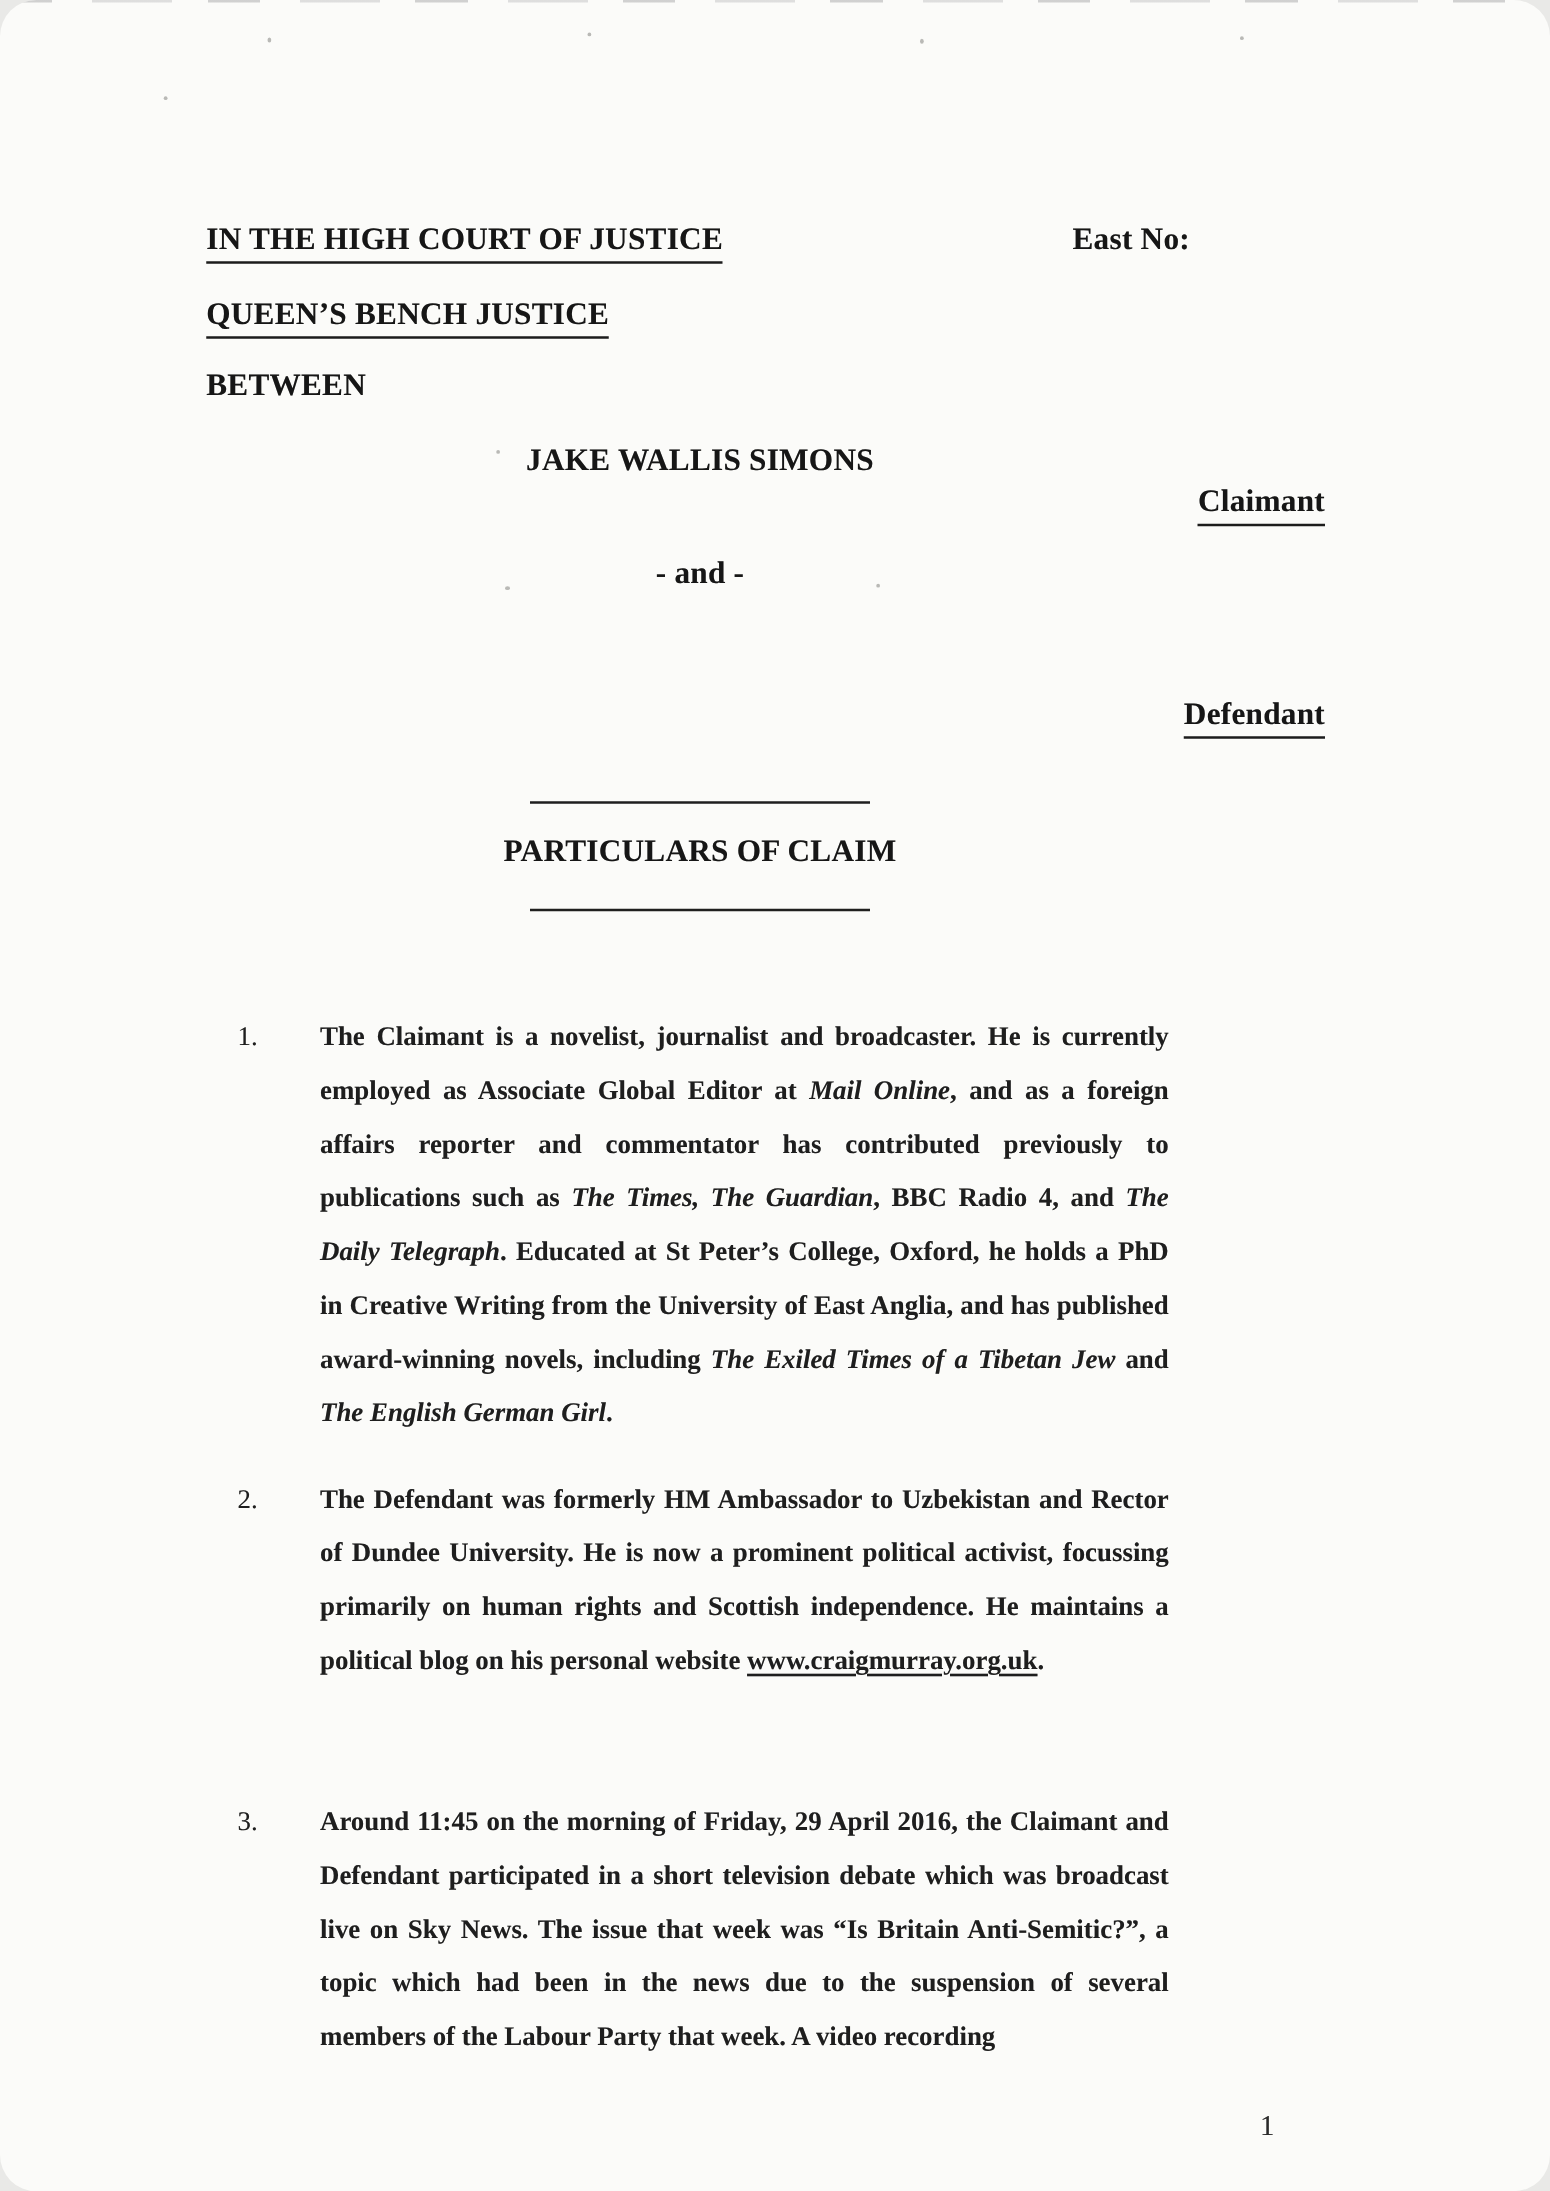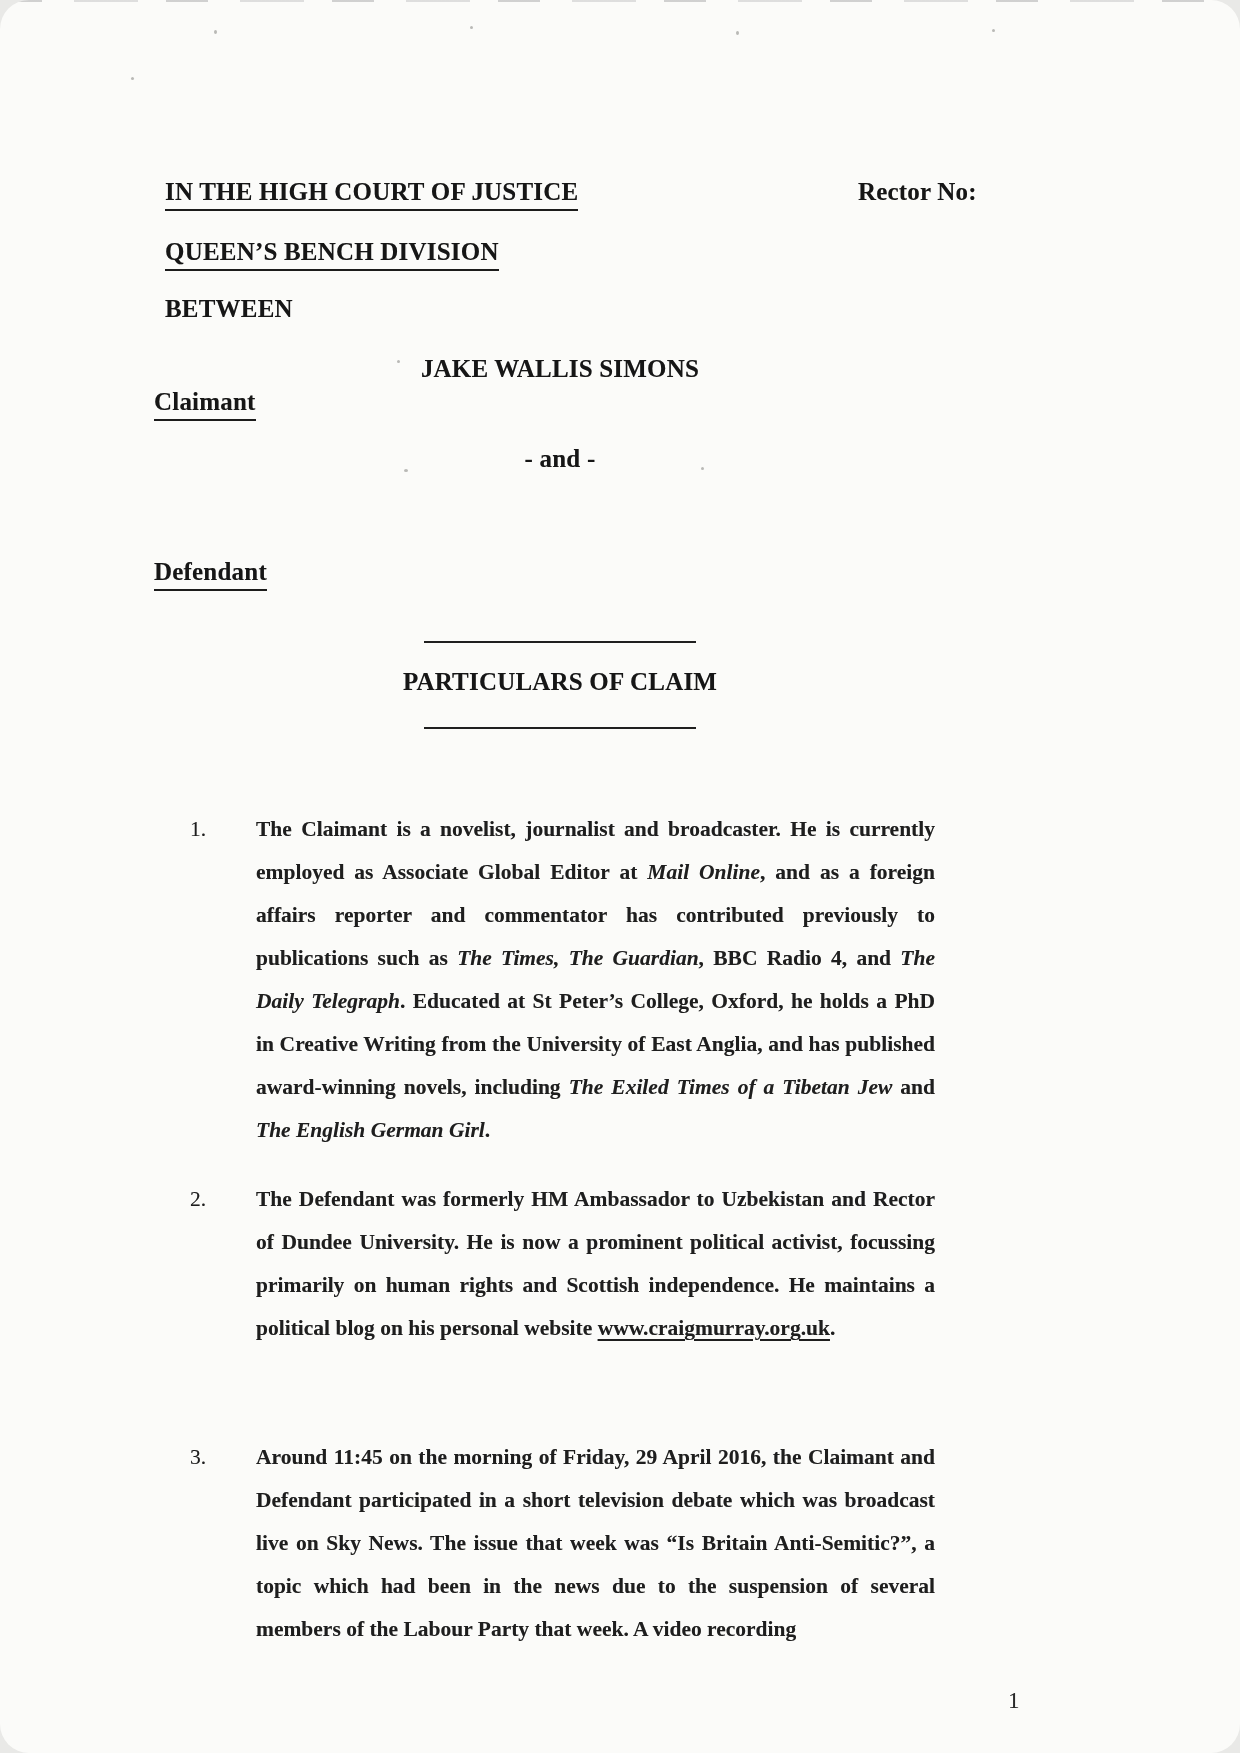--- a/index.html
+++ b/index.html
@@ -25,21 +25,21 @@
       #d9d9d9 74px 138px, rgba(0,0,0,0) 138px 166px);
     opacity: 0.85;
   }
   .speck { position: absolute; background: #b9b9b6; border-radius: 50%; }
 
   
   .abs { position: absolute; }
   .h-bold { font-weight: bold; font-size: 25px; letter-spacing: 0.2px; color: #161616; }
   .h-underline { display: inline-block; border-bottom: 2px solid #1c1c1c; padding-bottom: 3px; }
   .center-col { left: 165px; width: 790px; text-align: center; }
-  .right-col  { left: 154px; width: 880px; text-align: left; }
+  .right-col  { left: 180px; width: 880px; text-align: right; }
 
   .rule {
     position: absolute; left: 424px; width: 272px; height: 2px;
     background: #1f1f1f;
   }
 
   
   .para { position: absolute; left: 190px; width: 745px; font-size: 21.5px; line-height: 43px; }
   .para-num { position: absolute; left: 0; top: 0; }
   .para-body { margin-left: 66px; text-align: justify; font-weight: bold; }
@@ -59,24 +59,24 @@
   <div class="speck" style="left:470px; top:26px; width:3px; height:3px;"></div>
   <div class="speck" style="left:736px; top:31px; width:3px; height:4px;"></div>
   <div class="speck" style="left:992px; top:29px; width:3px; height:3px;"></div>
   <div class="speck" style="left:397px; top:360px; width:3px; height:3px;"></div>
   <div class="speck" style="left:404px; top:469px; width:4px; height:3px;"></div>
   <div class="speck" style="left:701px; top:467px; width:3px; height:3px;"></div>
 
   <div class="abs h-bold" style="left:165px; top:178px;">
     <span class="h-underline">IN THE HIGH COURT OF JUSTICE</span>
   </div>
-  <div class="abs h-bold" style="left:858px; top:178px;">Rector No:</div>
+  <div class="abs h-bold" style="left:858px; top:178px;">East No:</div>
 
   <div class="abs h-bold" style="left:165px; top:238px;">
-    <span class="h-underline">QUEEN’S BENCH DIVISION</span>
+    <span class="h-underline">QUEEN’S BENCH JUSTICE</span>
   </div>
 
   <div class="abs h-bold" style="left:165px; top:295px;">BETWEEN</div>
 
   <div class="abs h-bold center-col" style="top:355px;text-align:center;">JAKE WALLIS SIMONS</div>
   <div class="abs h-bold right-col" style="top:388px;">
     <span class="h-underline">Claimant</span>
   </div>
 
   <div class="abs h-bold center-col" style="top:445px;">- and -</div>

